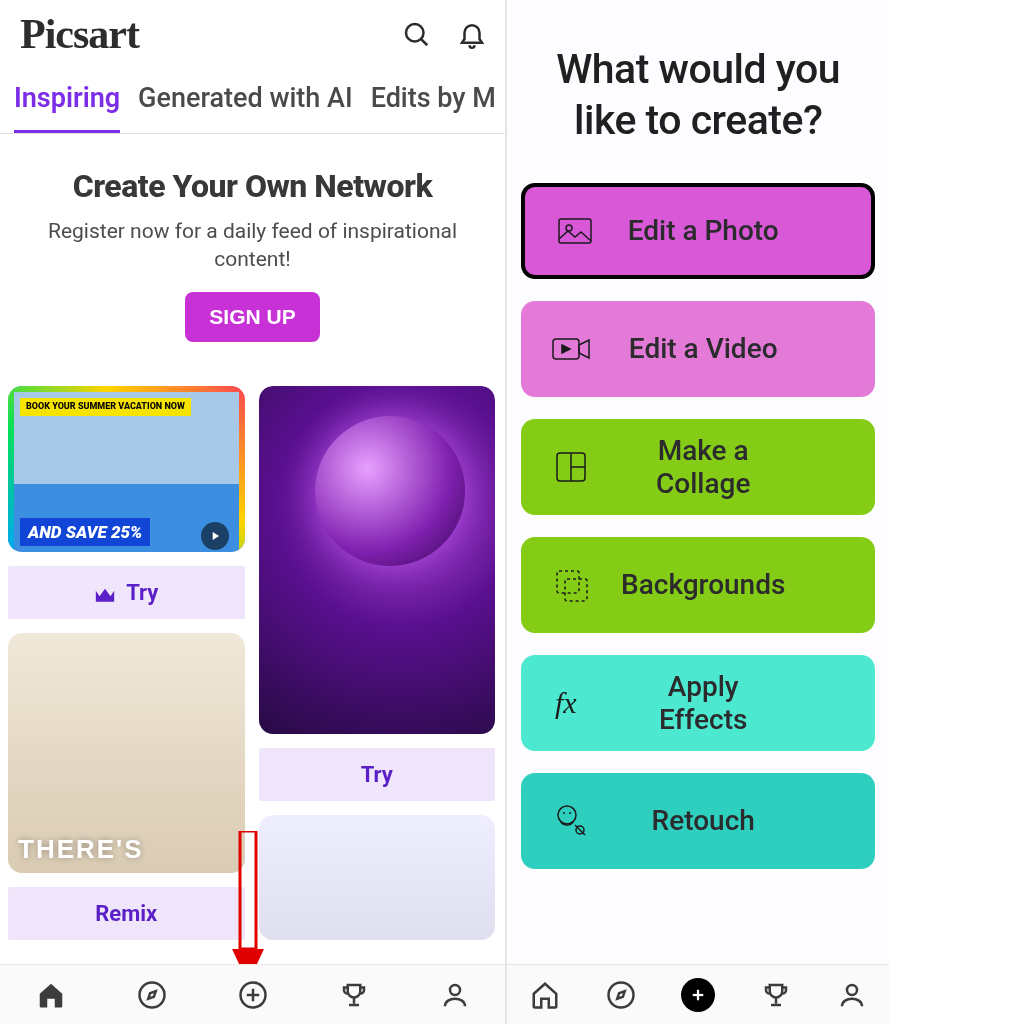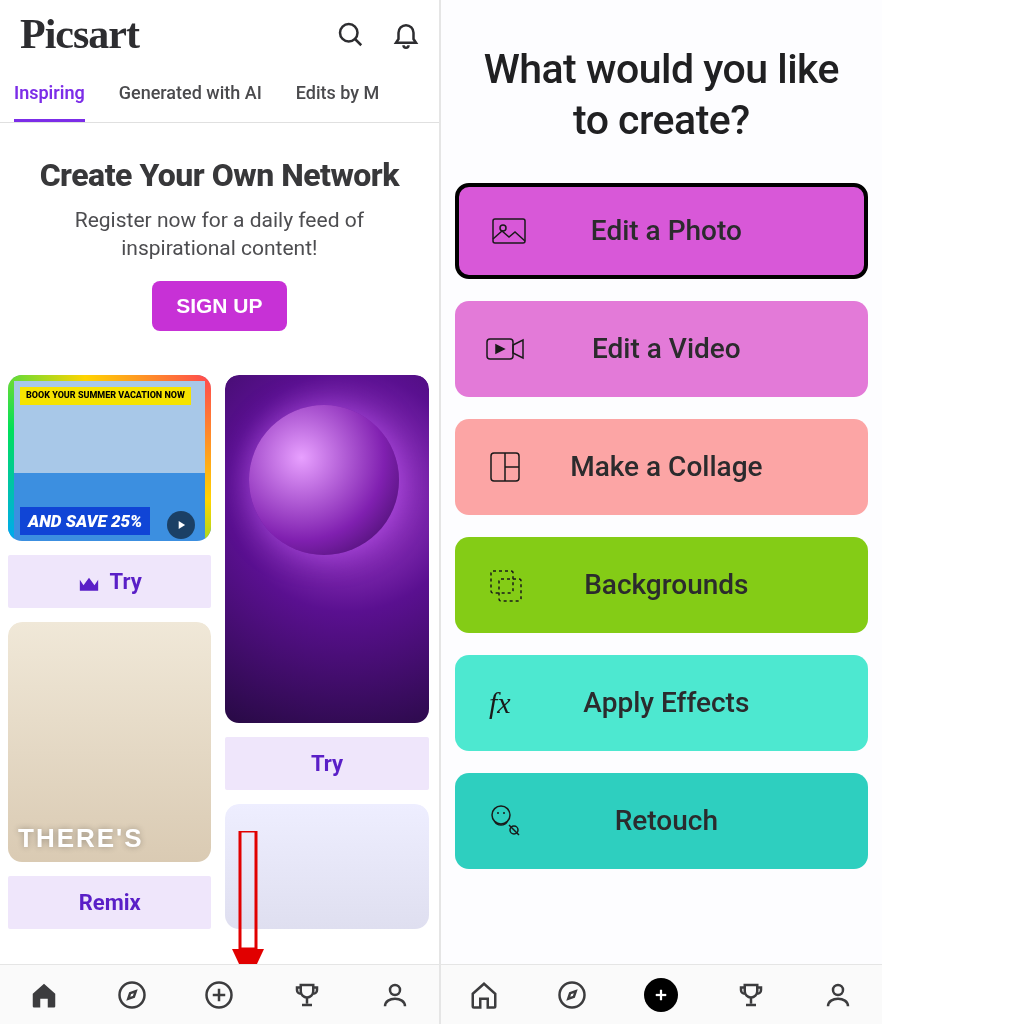--- a/index.html
+++ b/index.html
@@ -9,21 +9,21 @@
   .pane-left { width: 507px; border-right: 2px solid #e5e5e5; }
   .pane-right { width: 508px; background: #fdfdff; }
 
   
   .l-header { display: flex; align-items: center; justify-content: space-between; padding: 10px 18px 10px 20px; }
   .logo { font-size: 42px; font-weight: 800; color: #2d2d30; letter-spacing: -1px; font-family: "Comic Sans MS", "Segoe Script", cursive; }
   .l-header-icons { display: flex; gap: 26px; align-items: center; }
   .hicon { width: 30px; height: 30px; color: #2d2d30; }
   .hicon svg { width: 100%; height: 100%; stroke: currentColor; fill: none; stroke-width: 2; }
 
-  .tabs { display: flex; gap: 34px; padding: 14px 14px 0 14px; border-bottom: 1px solid #e0e0e0; font-size: 18px; font-weight: 500; overflow: hidden; white-space: nowrap; }
+  .tabs { display: flex; gap: 18px; padding: 14px 14px 0 14px; border-bottom: 1px solid #e0e0e0; font-size: 27px; font-weight: 500; overflow: hidden; white-space: nowrap; }
   .tab { padding-bottom: 16px; color: #4a4a4d; cursor: pointer; flex: 0 0 auto; }
   .tab.active { color: #7c2de8; border-bottom: 3px solid #7c2de8; font-weight: 600; }
 
   .hero { text-align: center; padding: 33px 20px 18px; }
   .hero h1 { font-size: 32px; font-weight: 800; color: #38383a; letter-spacing: -0.5px; }
   .hero p { font-size: 21px; color: #4d4d50; margin-top: 12px; line-height: 1.35; padding: 0 20px; }
   .signup-btn { display: inline-block; margin-top: 18px; background: #c731d6; color: #fff; font-weight: 700; font-size: 21px; padding: 13px 24px; border-radius: 8px; border: none; cursor: pointer; }
 
   .feed { padding: 26px 10px 0 8px; display: flex; gap: 14px; height: 580px; overflow: hidden; }
   .col { flex: 1; display: flex; flex-direction: column; gap: 14px; }
@@ -56,21 +56,21 @@
 
   
   .r-title { font-size: 41px; font-weight: 500; color: #202022; text-align: center; padding: 44px 30px 36px; line-height: 1.25; letter-spacing: -0.5px; }
   .options { display:flex; flex-direction:column; gap: 22px; padding: 0 14px; }
   .opt { height: 96px; border-radius: 14px; display:flex; align-items:center; position:relative; cursor:pointer; }
   .opt .oicon { width: 100px; display:flex; align-items:center; justify-content:center; }
   .opt .oicon svg { width:48px; height:48px; stroke:#1a1a1a; fill:none; stroke-width:1.5; }
   .opt .olabel { flex:1; text-align:center; font-size:28px; font-weight:500; color:#2b2b2d; padding-right:90px; }
   .opt1 { background:#d858d8; border: 4px solid #000000; }
   .opt2 { background:#e37ad8; }
-  .opt3 { background:#fca5a5; }
+  .opt3 { background:#84cc16; }
   .opt4 { background:#84cc16; }
   .opt5 { background:#4de8d0; }
   .opt6 { background:#2ecfbf; }
 </style>
 </head>
 <body>
 
 <div class="app">
 
   <div class="pane pane-left">

